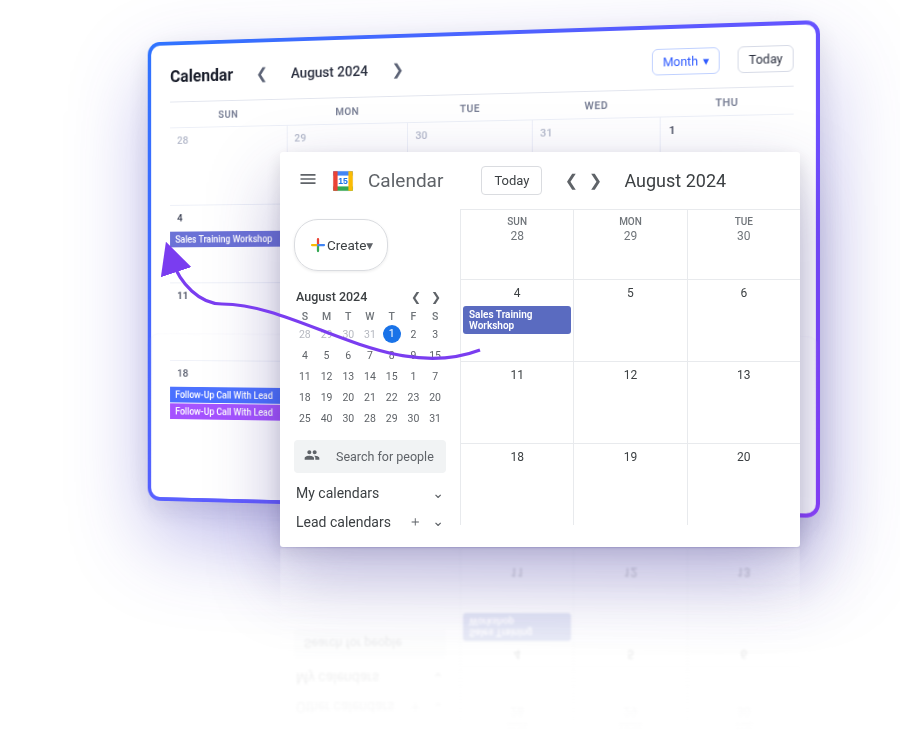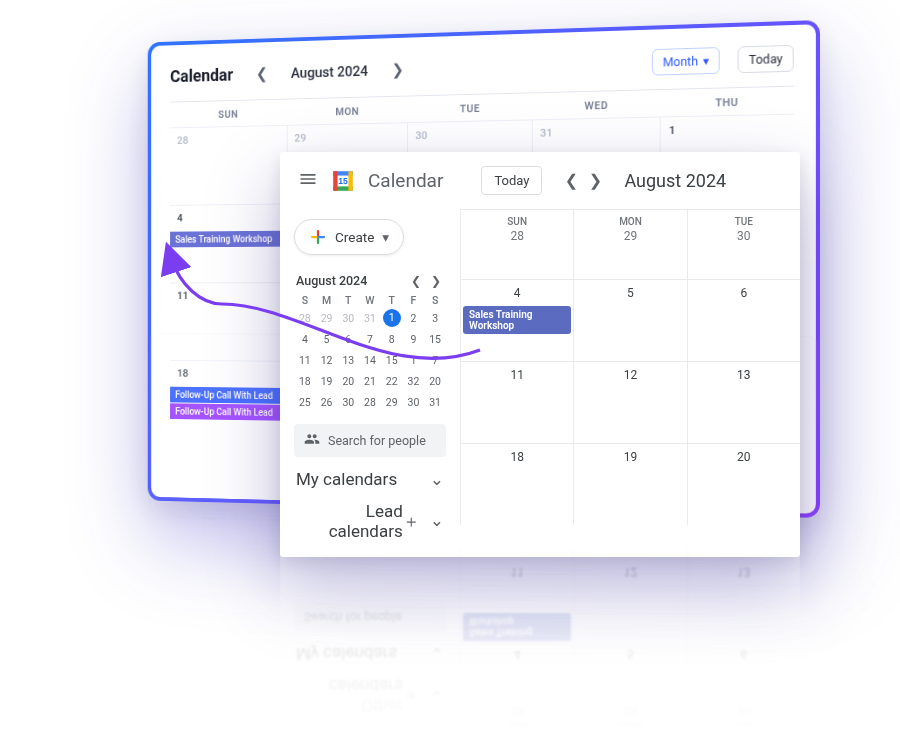--- a/index.html
+++ b/index.html
@@ -102,23 +102,23 @@
     border:1px solid #dadce0; border-radius: 4px; padding: 6px 12px;
     font-size: 13px; color:#3c4043; cursor:pointer; margin-left: 26px;
   }
   .gc-nav { display:flex; gap:2px; margin-left:6px; }
   .gc-nav span { width:22px; text-align:center; cursor:pointer; color:#5f6368; font-size:16px;}
   .gc-month { font-size: 18px; color:#3c4043; margin-left: 6px; }
 
   .gc-body { display:flex; }
   .gc-side { width: 180px; padding: 10px 14px 16px 14px; }
   .gc-create {
-    display:inline-flex; align-items:center; gap:8px;
+    display:inline-flex; align-items:center; 
     border:1px solid #dadce0; border-radius: 24px;
-    padding: 8px 14px; font-size: 13.5px; color:#3c4043;
+    padding: 16px 14px; font-size: 13.5px; color:#3c4043;
     box-shadow: 0 1px 3px rgba(0,0,0,.08); cursor:pointer;
     margin-bottom: 14px;
   }
   .plus-google {
     width:18px; height:18px; position:relative;
   }
   .plus-google svg{width:18px;height:18px;display:block;}
   .mini-head {
     display:flex; justify-content:space-between; align-items:center;
     font-size: 12.5px; color:#3c4043; font-weight:500; margin: 4px 2px 6px 2px;
@@ -129,25 +129,25 @@
     display:grid; grid-template-columns: repeat(7, 1fr);
     gap: 2px 0; font-size: 10.5px; color:#5f6368; text-align:center;
   }
   .mini-grid .hd { font-weight:500; color:#70757a; }
   .mini-grid .d { padding: 3px 0; border-radius: 50%; cursor:pointer;}
   .mini-grid .d.dim { color:#b6b9c0; }
   .mini-grid .d.today { background:#1a73e8; color:#fff; width:18px; height:18px; margin:0 auto; line-height:18px; padding:0;}
   .search-ppl {
     margin-top: 12px; background:#f1f3f4; border-radius:4px;
     padding: 7px 10px; font-size: 12.5px; color:#5f6368;
-    display:flex; align-items:center; gap:8px;
+    display:flex; align-items:center; gap:16px;
   }
   .gc-section {
     display:flex; justify-content:space-between; align-items:center;
-    font-size: 17px; color:#3c4043; padding: 12px 2px 0 2px; cursor:pointer;text-align:right;
+    font-size: 14px; color:#3c4043; padding: 12px 2px 0 2px; cursor:pointer;text-align:right;
   }
   .gc-section .acts { display:flex; gap:10px; color:#5f6368; }
 
   .gc-main { flex:1; }
   .gc-days-row {
     display:grid; grid-template-columns: repeat(3,1fr);
   }
   .gc-days-row .dcell {
     border-left:1px solid #e8eaed; border-top:1px solid #e8eaed;
     text-align:center; padding: 6px 0 0 0; min-height: 70px; position:relative;
@@ -332,24 +332,24 @@
             <div class="d">13</div>
             <div class="d">14</div>
             <div class="d">15</div>
             <div class="d">1</div>
             <div class="d">7</div>
             <div class="d">18</div>
             <div class="d">19</div>
             <div class="d">20</div>
             <div class="d">21</div>
             <div class="d">22</div>
-            <div class="d">32</div>
+            <div class="d">23</div>
             <div class="d">20</div>
             <div class="d">25</div>
-            <div class="d">26</div>
+            <div class="d">40</div>
             <div class="d">30</div>
             <div class="d">28</div>
             <div class="d">29</div>
             <div class="d">30</div>
             <div class="d">31</div>
           </div>
 
         <div class="search-ppl">
           <span>
             <svg width="16" height="16" viewBox="0 0 24 24">

